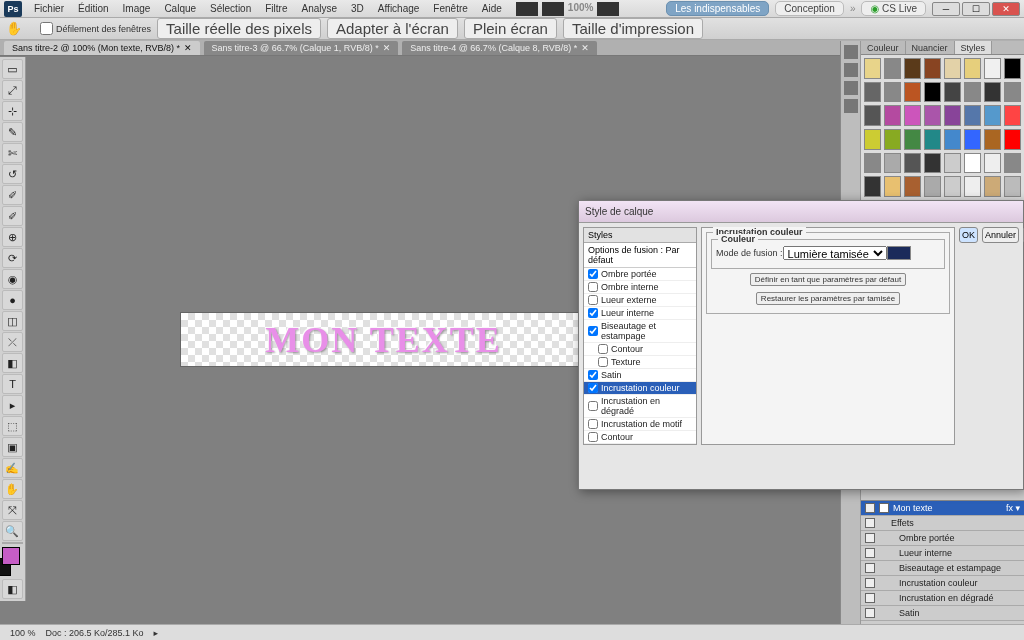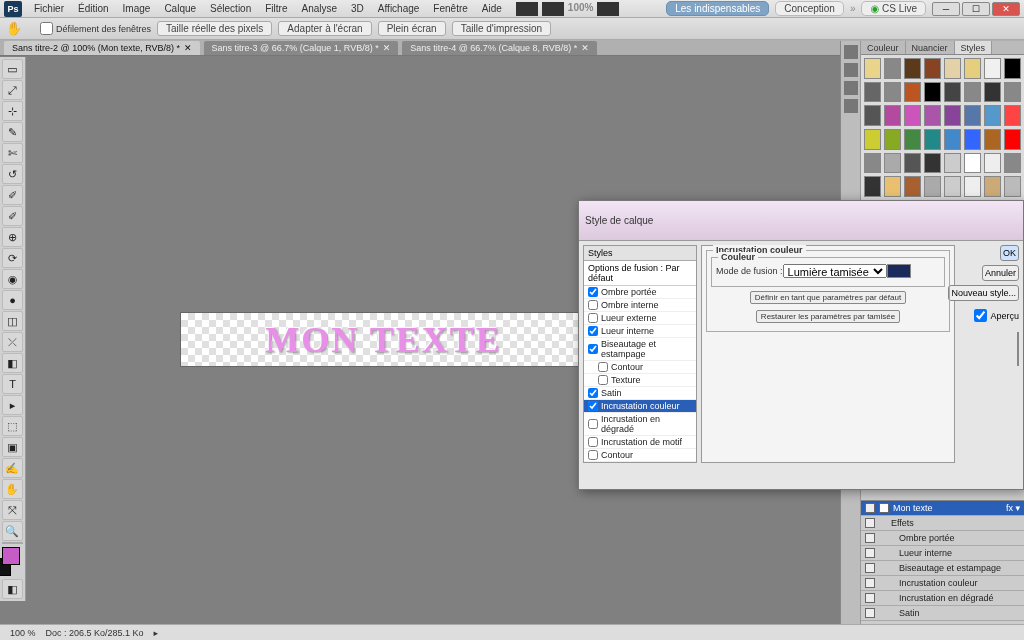--- a/index.html
+++ b/index.html
@@ -9,21 +9,21 @@
   .menubar .mitem { padding:1px 6px; color:#333; }
   .menubar .dropicons { margin-left:6px; display:flex; gap:4px; align-items:center;font-weight:bold; }
   .menubar .dropicons span { width:22px; height:14px; background:#333; display:inline-block; }
   .menubar .right { margin-left:auto; display:flex; gap:6px; align-items:center; }
   .menubar .pillbtn { border:1px solid #bbb; border-radius:5px; padding:1px 8px; background:#eee; color:#444; }
   .menubar .pillbtn.hot { background:#7fa4c5; color:#fff; border-color:#6b90b0;}
   .winbtns { display:flex; gap:2px; }
   .winbtns div { width:28px; height:14px; border:1px solid #888; background:#ddd; display:flex; align-items:center; justify-content:center; font-size:9px; border-radius:2px;}
   .winbtns .close { background:#d9534f; color:#fff;}
   .optionsbar { height:22px; background:linear-gradient(#e1e1e1,#d0d0d0); border-bottom:1px solid #aaa; display:flex; align-items:center; gap:6px; padding:0 6px; }
-  .optionsbar .btn { border:1px solid #aaa; border-radius:3px; padding:1px 8px; background:#eee; color:#444; font-size:10px;text-align:center;}
+  .optionsbar .btn { border:1px solid #aaa; border-radius:3px; padding:1px 8px; background:#eee; color:#444; font-size:15px;text-align:center;}
   .optionsbar .hand { width:16px; height:14px; display:flex; align-items:center; justify-content:center; font-size:13px;}
   .tabbar { height:16px; background:#b0b0b0; border-bottom:1px solid #777; display:flex; align-items:center; gap:4px; padding:0 4px; }
   .doctab { background:#888; color:#eee; padding:0 8px; font-size:9px; height:14px; line-height:14px; border-radius:2px 2px 0 0; display:flex; gap:4px;}
   .doctab.active { background:#ccc; color:#111; }
   .toolbox { position:absolute; left:0; top:57px; width:26px; background:#d0d0d0; border-right:1px solid #999; padding:2px; display:flex; flex-wrap:wrap; gap:1px; }
   .toolbox .tool { width:22px; height:20px; background:#d8d8d8; border:1px solid #bbb; display:flex; align-items:center; justify-content:center; font-size:11px; color:#222; border-radius:2px;}
   .toolbox .sep { width:22px; height:2px; background:#aaa;}
   .swatches { margin-top:2px; }
   .swatches .fg { width:18px; height:18px; background:#c65dc6; border:1px solid #000; display:inline-block; position:relative; z-index:2;}
   .swatches .bg { width:18px; height:18px; background:#111; border:1px solid #000; display:inline-block; position:relative; margin:-9px 0 0 -9px; z-index:1;}
@@ -42,39 +42,39 @@
   .panetabs { height:14px; background:#bbb; display:flex; font-size:9px; border-bottom:1px solid #888;}
   .panetabs .pt { padding:0 6px; color:#333; border-right:1px solid #999; line-height:14px;}
   .panetabs .pt.active { background:#ddd;}
   .stylegrid { height:145px; background:#ddd; padding:3px; display:grid; grid-template-columns:repeat(8,1fr); gap:3px; overflow-y:auto; }
   .stylegrid .sw { border:1px solid #888; }
   .layersp { margin-top:auto; background:#ccc; height:140px; border-top:1px solid #888;}
   .layersp .layerrow { height:15px; border-bottom:1px solid #aaa; display:flex; align-items:center; gap:4px; padding:0 4px; font-size:9px; color:#222;}
   .layersp .layerrow.sel { background:#2a5fb8; color:#fff;}
   .layersp .eye { width:10px; height:10px; border:1px solid #666; background:#eee;}
   .dialog { position:absolute; left:578px; top:200px; width:446px; min-height:290px; background:#e6e6e6; border:1px solid #777; box-shadow:2px 2px 10px rgba(0,0,0,.4);}
-  .dialog .titlebar { height:40px; background:linear-gradient(#f2e4f5,#dcc9de); border-bottom:1px solid #999; display:flex; align-items:center; padding:0 6px; font-size:10px; color:#333;}
+  .dialog .titlebar { height:22px; background:linear-gradient(#f2e4f5,#dcc9de); border-bottom:1px solid #999; display:flex; align-items:center; padding:0 6px; font-size:10px; color:#333;}
   .dialog .body { display:flex; padding:4px; gap:4px;}
   .dialog .leftcol { width:114px; border:1px solid #999; background:#fff;}
   .dialog .leftcol .hdr { background:#e2e2e2; font-size:9px; padding:2px 4px; border-bottom:1px solid #aaa;}
   .dialog .leftcol .sub { font-size:9px; padding:2px 4px; border-bottom:1px solid #ccc;}
   .dialog .chkrow { display:flex; align-items:center; gap:3px; font-size:9px; padding:1px 4px; border-bottom:1px solid #eee; color:#222;}
   .dialog .chkrow.sel { background:#2a5fb8; color:#fff;}
   .dialog .chkrow input { width:10px; height:10px;}
   .dialog .midcol { flex:1; border:1px solid #999; background:#f4f4f4; padding:4px; font-size:9px; color:#333;}
   .dialog .fieldset { border:1px solid #aaa; padding:6px 4px 4px; margin-bottom:4px; position:relative;}
   .dialog .fieldset .legend { position:absolute; top:-6px; left:6px; background:#f4f4f4; padding:0 3px; font-weight:bold; font-size:9px;}
   .dialog .frow { display:flex; align-items:center; margin-bottom:4px;}
   .dialog select { font-size:11px; height:14px;}
   .dialog .colorsw { width:24px; height:14px; background:#1a2a5a; border:1px solid #888;}
   .dialog .slider { flex:1; height:4px; background:#aaa; position:relative;}
   .dialog .slider .thumb{ position:absolute; width:8px; height:10px; background:#fff; border:1px solid #666; top:-3px; left:25px;}
   .dialog .numbox { width:24px; height:14px; border:1px solid #88a; background:#cce0ff; font-size:9px; text-align:center;}
   .dialog .dbtn { border:1px solid #888; background:#eee; font-size:8px; padding:1px 4px; border-radius:2px;}
-  .dialog .rightcol { width:60px; display:flex; flex-direction:column; gap:4px; align-items:flex-end;}
+  .dialog .rightcol { width:60px; display:flex; gap:4px; align-items:flex-start;}
   .dialog .rightcol .rb { border:1px solid #888; background:#eee; font-size:9px; padding:2px 2px; text-align:center; border-radius:3px; white-space:nowrap;}
   .dialog .rightcol .preview { border:1px solid #888; background:linear-gradient(145deg,#aab,#334); height:34px; margin-top:6px;}
   .dialog .rightcol .pvrow { display:flex; align-items:center; gap:3px; font-size:9px; margin-top:4px; justify-content:flex-end;}
 </style>
 </head>
 <body>
 
 <div class="menubar">
   <div class="logo">Ps</div>
   <div class="mitem">Fichier</div>

